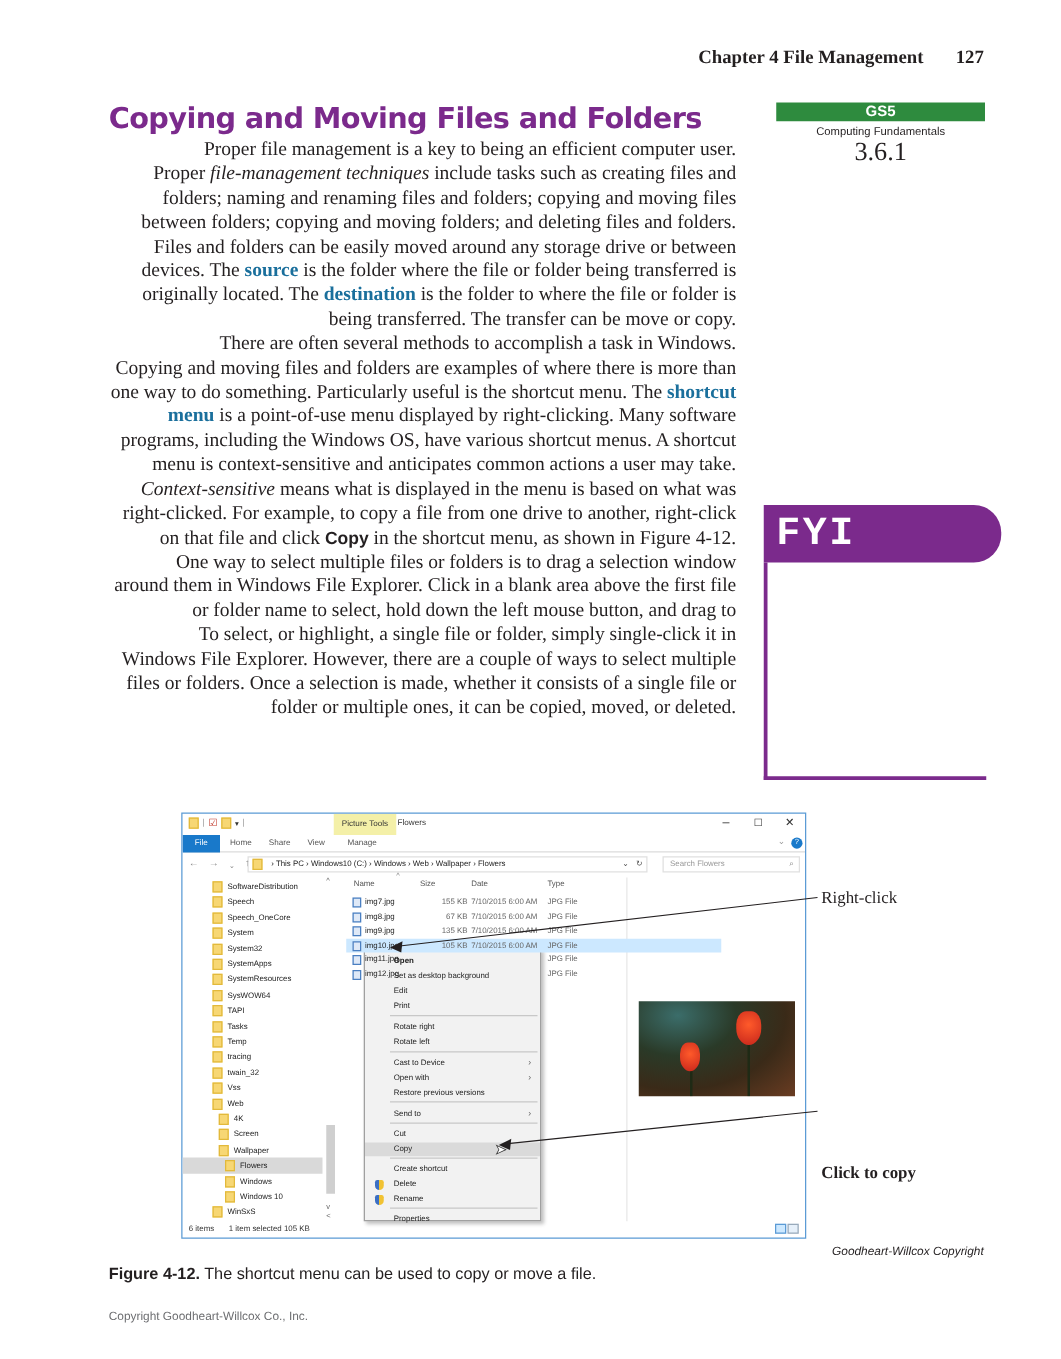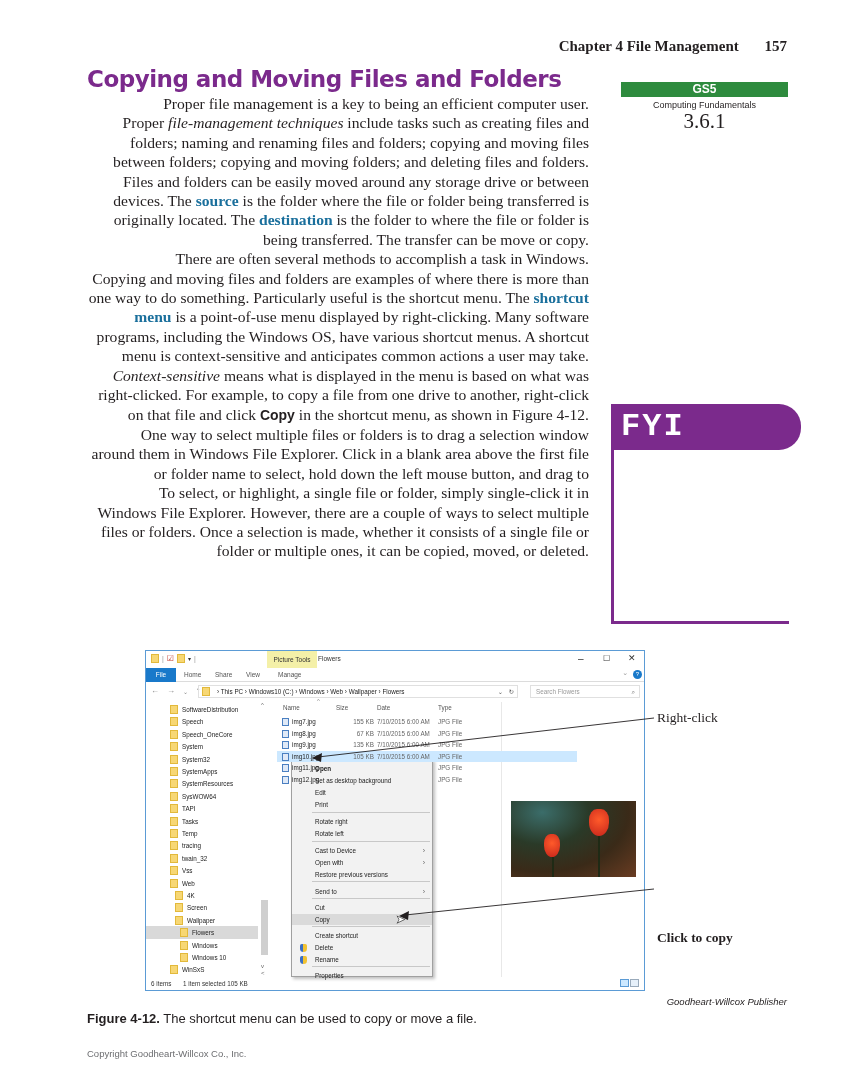--- a/index.html
+++ b/index.html
@@ -8,21 +8,21 @@
 
   .running-head { position: absolute; top: 38px; right: 62px; font-size: 15px; }
   .running-head .chap { margin-right: 22px; font-weight: bold; }
   .running-head .pno { font-weight: bold; }
 
   .gs5 { position: absolute; left: 621px; top: 82px; width: 167px; }
   .gs5-bar { background: #2e8b3e; color: #fff; font-family: "Liberation Sans", sans-serif; font-weight: bold; font-size: 12px; text-align: center; height: 15px; line-height: 15px; }
   .gs5-sub { font-family: "Liberation Sans", sans-serif; font-size: 9px; text-align: center; margin-top: 3px; }
   .gs5-num { font-size: 21px; text-align: center; line-height: 22px; }
 
-  .main { position: absolute; left: 87px; top: 64px; width: 502px; }
+  .main { position: absolute; left: 87px; top: 80px; width: 502px; }
   h1.section { font-family: "DejaVu Sans", sans-serif; color: #7b2a8c; font-size: 23px; font-weight: bold; letter-spacing: -0.5px; line-height: 30px; margin-top: 0; }
   h2.section { font-family: "DejaVu Sans", sans-serif; color: #d2232a; font-size: 19px; font-weight: bold; letter-spacing: -0.3px; line-height: 26px; margin-top: 12px; }
   p.body { font-size: 15.6px; line-height: 19.4px; text-indent: 31px; text-align: right; }
   .term { color: #1a6f9c; font-weight: bold; }
   .ital { font-style: italic; }
   .ui-bold { font-family: "Liberation Sans", sans-serif; font-weight: bold; font-size: 14px; }
 
   .fyi { position: absolute; left: 611px; top: 404px; width: 190px; height: 220px; padding-left: 44px; }
   .fyi-head { position: absolute; left: 0; top: 0; width: 190px; height: 46px; background: #7b2a8c; border-radius: 0 22px 22px 0; color: #fff; font-family: "Liberation Mono", monospace; font-weight: bold; font-size: 32px; letter-spacing: 2px; padding-left: 10px; line-height: 46px; }
   .fyi-rule-left { position: absolute; left: 0; top: 46px; width: 3px; height: 174px; background: #7b2a8c; }
@@ -99,21 +99,21 @@
   .credit { position: absolute; right: 62px; top: 996px; font-family: "Liberation Sans", sans-serif; font-style: italic; font-size: 9.5px; }
   .caption { position: absolute; left: 87px; top: 1011px; font-family: "Liberation Sans", sans-serif; font-size: 13px; }
   .caption b { font-weight: bold; }
   .copyright { position: absolute; left: 87px; top: 1048px; font-family: "Liberation Sans", sans-serif; font-size: 9.5px; color: #6d6e71; }
 </style>
 </head>
 <body>
 
 <div class="running-head">
   <span class="chap">Chapter 4  File Management</span>
-  <span class="pno">157</span>
+  <span class="pno">127</span>
 </div>
 
 <div class="gs5">
   <div class="gs5-bar">GS5</div>
   <div class="gs5-sub">Computing Fundamentals</div>
   <div class="gs5-num">3.6.1</div>
 </div>
 
 <div class="main">
   <h1 class="section">Copying and Moving Files and Folders</h1>
@@ -368,15 +368,15 @@
 
 <svg class="callout-svg">
   <line x1="654" y1="718" x2="318" y2="757" stroke="#231f20" stroke-width="0.9"></line>
   <polygon points="312,758 322,753 321,762" fill="#231f20"></polygon>
   <line x1="654" y1="889" x2="405" y2="915" stroke="#231f20" stroke-width="0.9"></line>
   <polygon points="399,916 409,911 408,920" fill="#231f20"></polygon>
 </svg>
 <div class="callout-label" style="left:657px;top:710px;">Right-click</div>
 <div class="callout-label" style="left:657px;top:930px;font-weight:bold;">Click to copy</div>
 
-<div class="credit">Goodheart-Willcox Publisher</div>
+<div class="credit">Goodheart-Willcox Copyright</div>
 <div class="caption"><b>Figure 4-12.</b><span> The shortcut menu can be used to copy or move a file.</span></div>
 <div class="copyright">Copyright Goodheart-Willcox Co., Inc.</div>
 
 </body></html>

